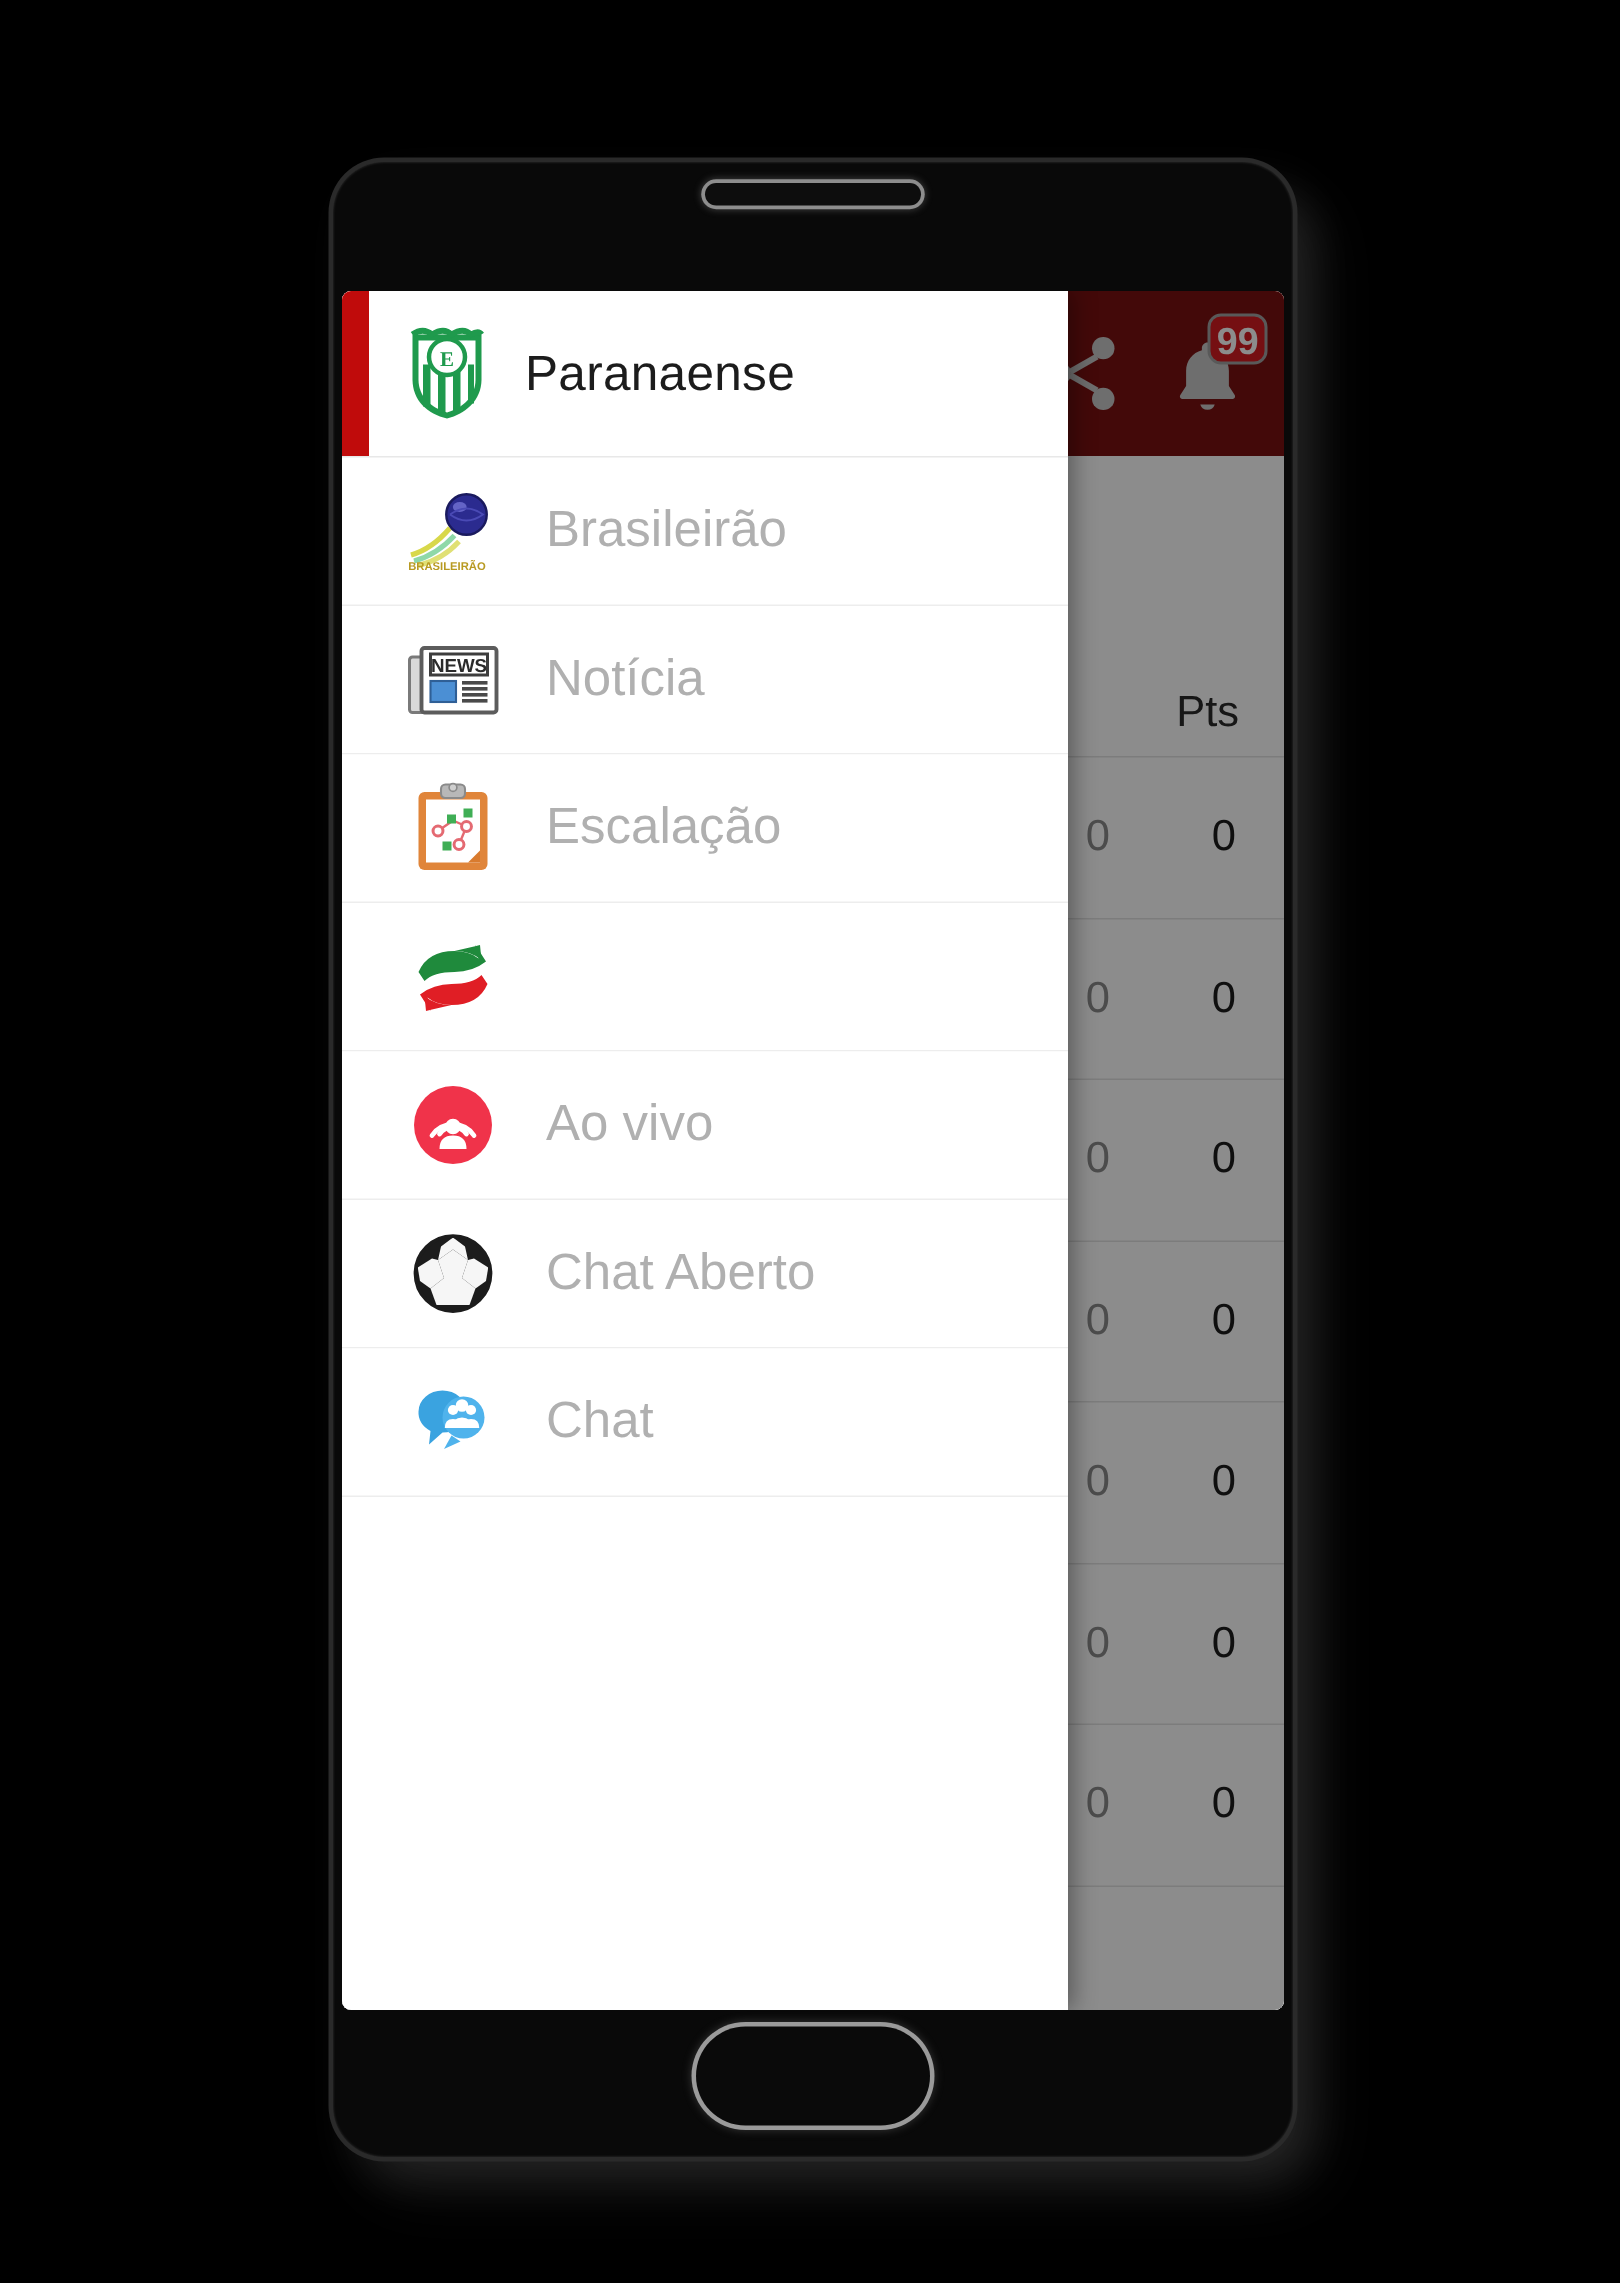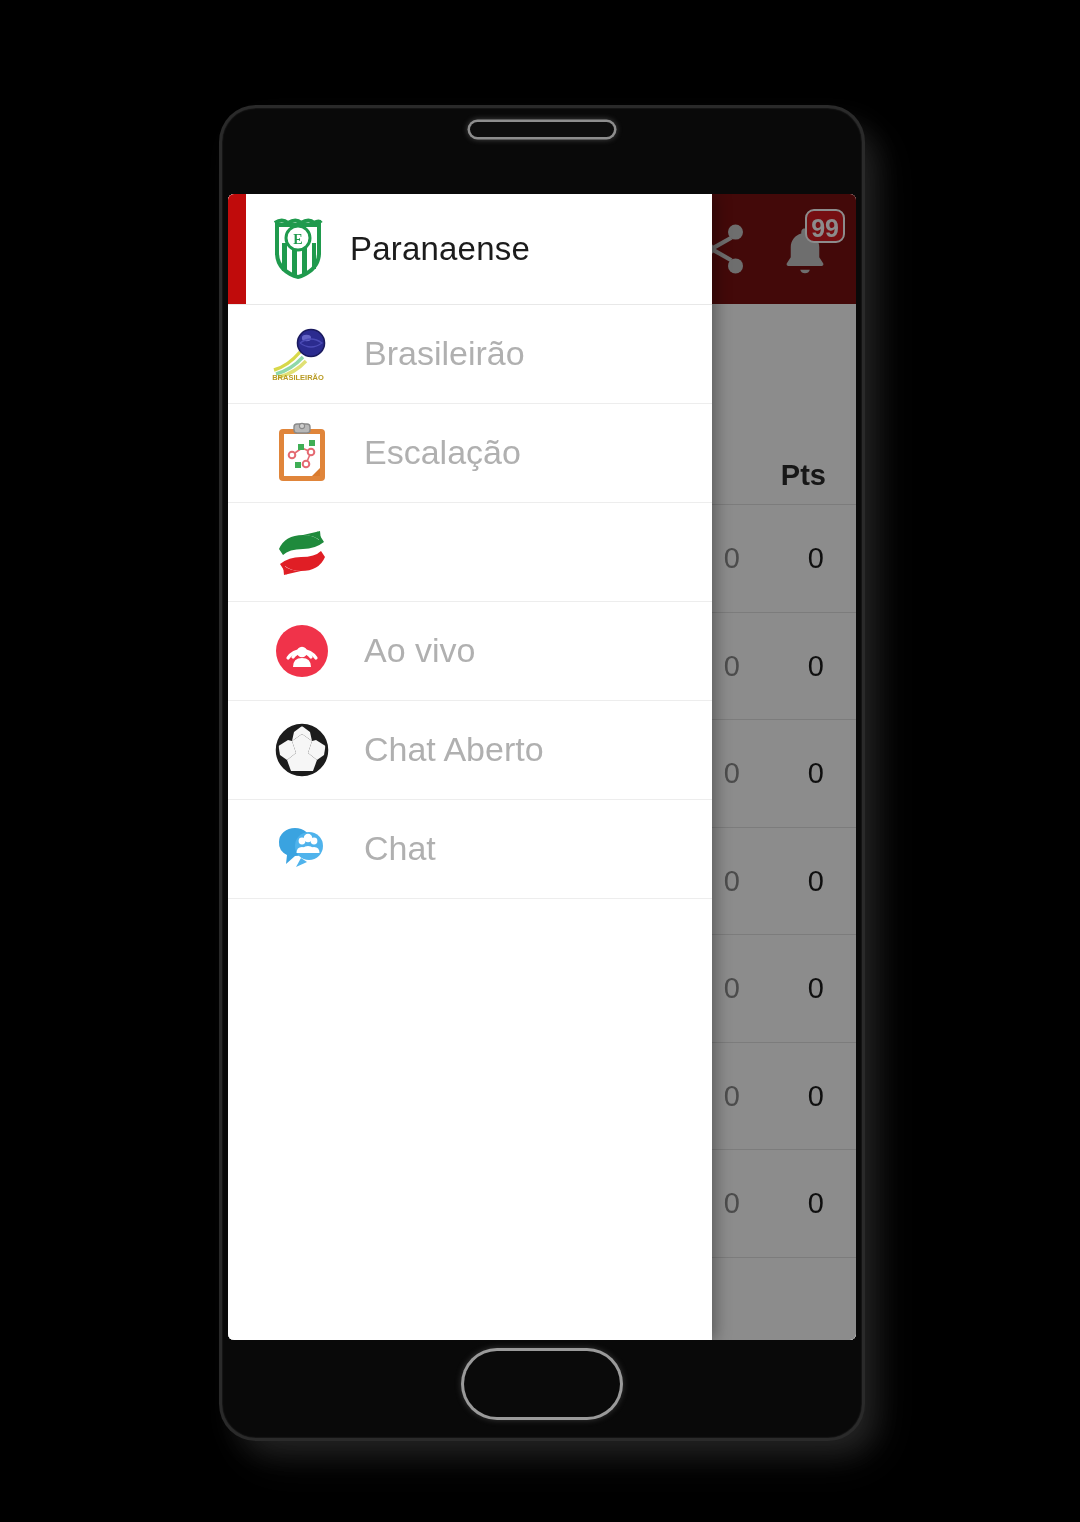--- a/index.html
+++ b/index.html
@@ -112,21 +112,21 @@
     height: 34px;
     padding: 0 4px;
     box-sizing: border-box;
     border-radius: 9px;
     background: #d61c22;
     color: #ffffff;
     font-size: 25px;
     font-weight: bold;
     line-height: 34px;
     text-align: center;
-    border: 2px solid #ffffff;
+    border: 2px solid #a3a3a3;
   }
 
   
   #standings-table {
     position: absolute;
     left: 0;
     top: 110px;
     right: 0;
     bottom: 0;
     background: #ffffff;
@@ -134,21 +134,21 @@
   #standings-header {
     height: 200px;
     position: relative;
     border-bottom: 1px solid #e2e2e2;
   }
   #standings-header .th-pts {
     position: absolute;
     right: 30px;
     bottom: 12px;
     font-size: 29px;
-    font-weight: bold;
+    font-weight: normal;
     color: #2b2b2b;
   }
   .standings-row {
     height: 106.5px;
     position: relative;
     border-bottom: 1px solid #e2e2e2;
   }
   .standings-row .cell-num {
     position: absolute;
     bottom: 50%;
@@ -348,20 +348,38 @@
             <circle cx="41" cy="17" r="13.5" fill="#2b2b8f"></circle>
             <circle cx="41" cy="17" r="13.5" fill="none" stroke="#1a1a5e" stroke-width="1.6"></circle>
             <ellipse cx="36.5" cy="12" rx="4.6" ry="3.3" fill="#6f6fd0" opacity="0.85"></ellipse>
             <path d="M30 17 q11 -8 22 0 q-11 8 -22 0" fill="none" stroke="#4a4ab5" stroke-width="1.3"></path>
             <text x="28" y="54" font-size="7.5" font-family="'Liberation Sans', sans-serif" font-weight="bold" fill="#b89a22" text-anchor="middle">BRASILEIRÃO</text>
           </svg>
         </span>
         <span class="drawer-item-label">Brasileirão</span>
       </div>
 
+      <div class="drawer-item">
+        <span class="drawer-item-icon">
+          <svg width="62" height="52" viewBox="0 0 62 52">
+            <rect x="2" y="11" width="13" height="37" rx="2" fill="#d9d9d9" stroke="#7a7a7a" stroke-width="2"></rect>
+            <rect x="10" y="5" width="50" height="43" rx="2" fill="#ffffff" stroke="#5c5c5c" stroke-width="2.6"></rect>
+            <rect x="16" y="9" width="38" height="14" fill="#ffffff" stroke="#3d3d3d" stroke-width="2"></rect>
+            <text x="35" y="21" font-size="12.5" font-family="'Liberation Sans', sans-serif" font-weight="bold" fill="#2b2b2b" text-anchor="middle">NEWS</text>
+            <rect x="16" y="27" width="17" height="14" fill="#4b8fd4" stroke="#2f5f96" stroke-width="1.4"></rect>
+            <g fill="#4a4a4a">
+              <rect x="37" y="27" width="17" height="2.4"></rect>
+              <rect x="37" y="31" width="17" height="2.4"></rect>
+              <rect x="37" y="35" width="17" height="2.4"></rect>
+              <rect x="37" y="39" width="17" height="2.4"></rect>
+            </g>
+          </svg>
+        </span>
+        <span class="drawer-item-label">Notícia</span>
+      </div>
 
       <div class="drawer-item">
         <span class="drawer-item-icon">
           <svg width="54" height="62" viewBox="0 0 54 62">
             <rect x="4" y="7" width="46" height="52" rx="4" fill="#e0853a"></rect>
             <rect x="9" y="12" width="36" height="42" fill="#ffffff"></rect>
             <path d="M45 46 L45 54 L37 54 Z" fill="#d97b2e"></path>
             <rect x="19" y="2" width="16" height="9" rx="3" fill="#b8b8b8" stroke="#8a8a8a" stroke-width="1.4"></rect>
             <circle cx="27" cy="4" r="2.6" fill="#cfcfcf" stroke="#8a8a8a" stroke-width="1.1"></circle>
             <g stroke="#e46a72" stroke-width="1.6" fill="none">

